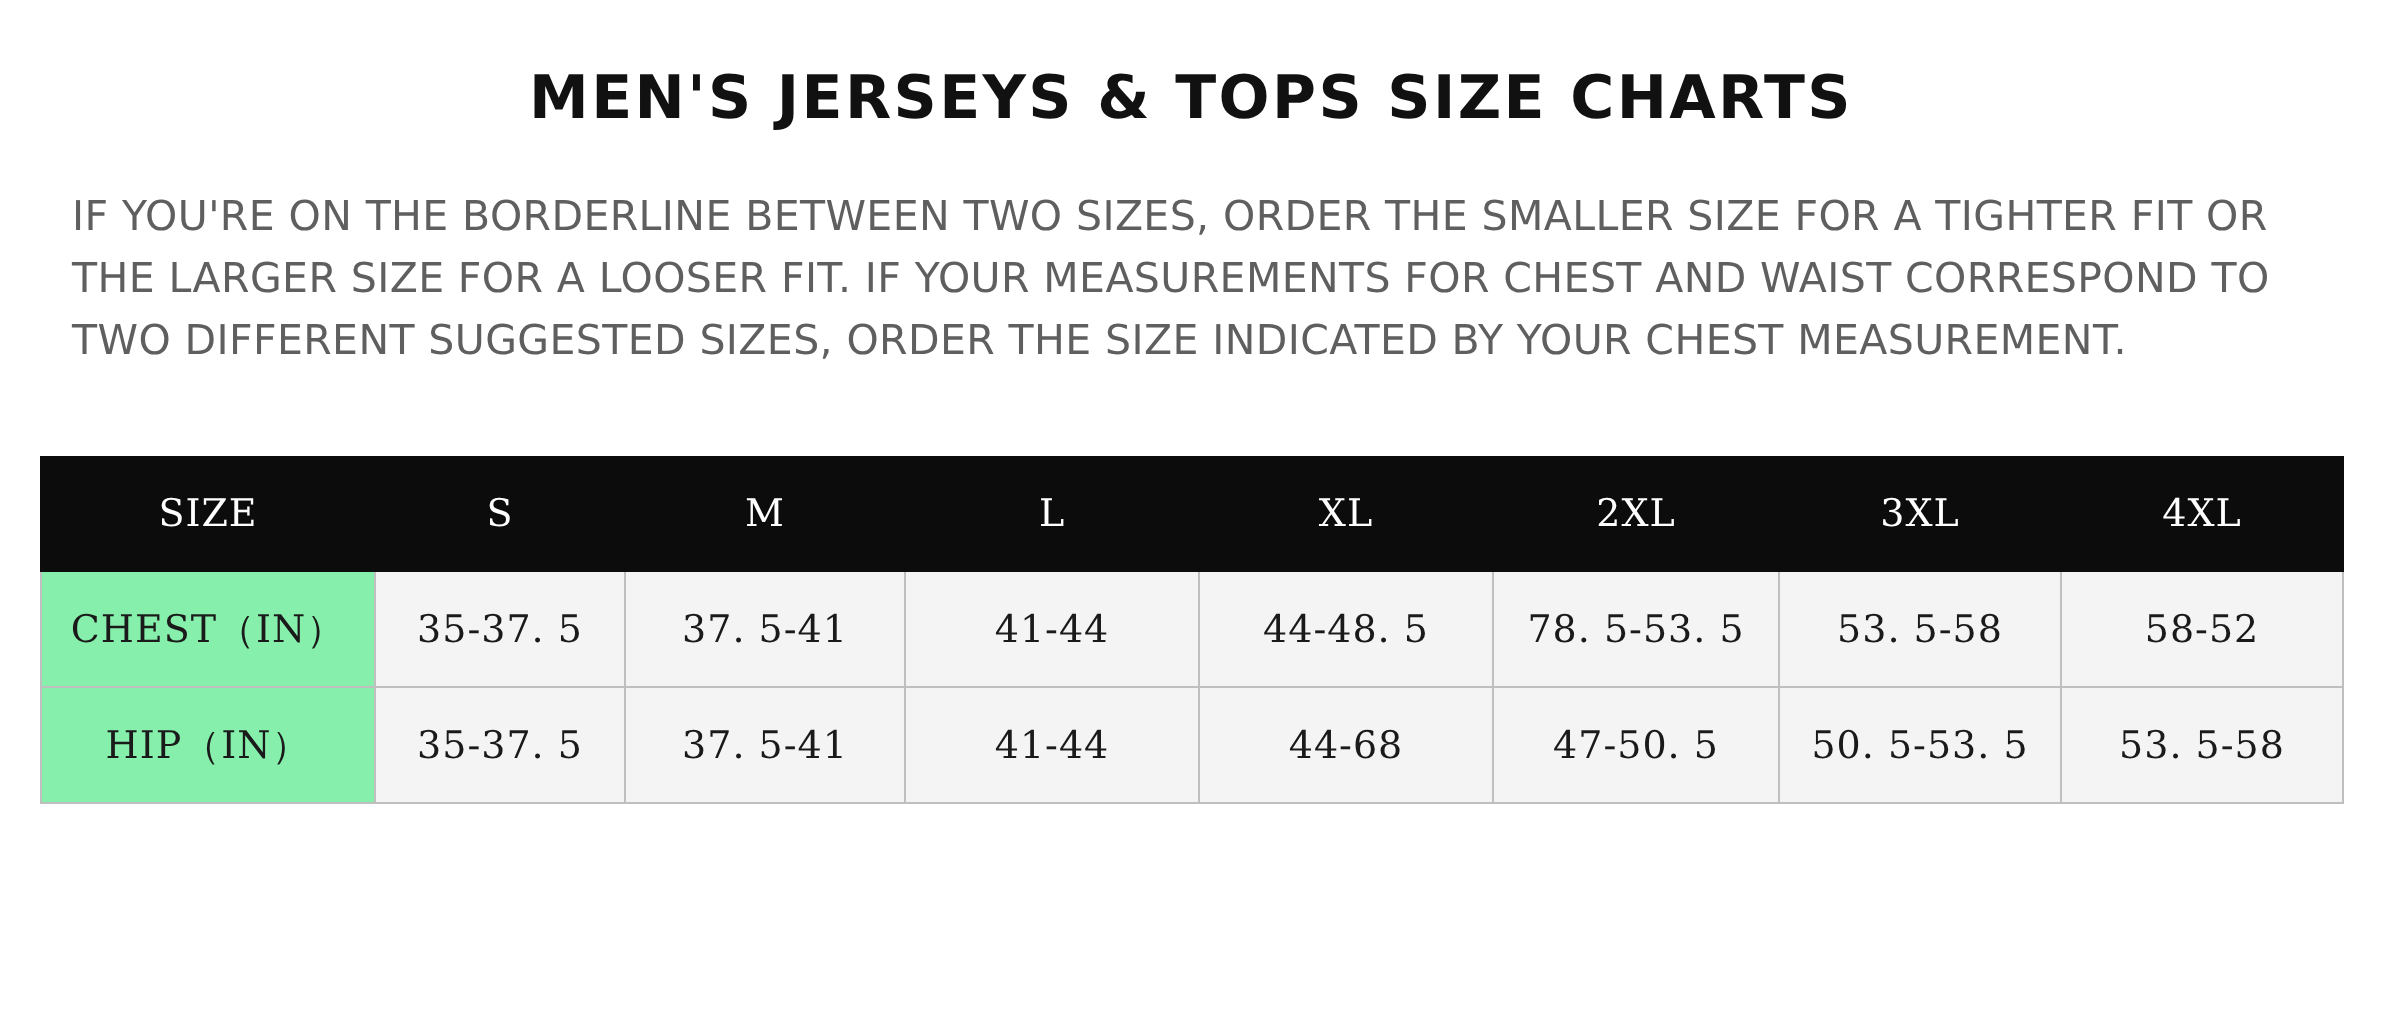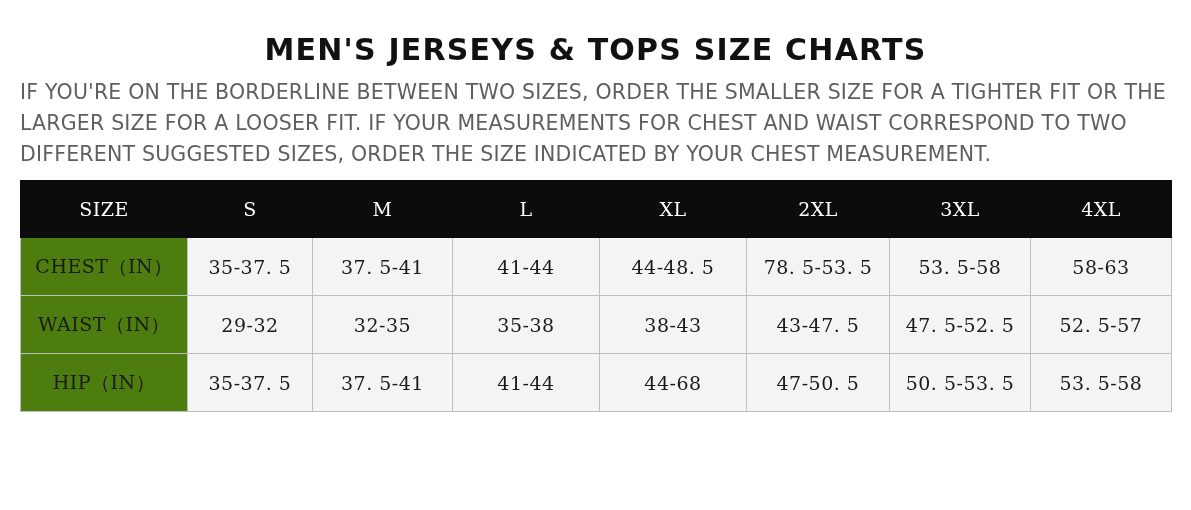--- a/index.html
+++ b/index.html
@@ -34,22 +34,22 @@
     padding-bottom: 6px;
     white-space: nowrap;
   }
   .intro {
     font-family: "DejaVu Sans", sans-serif;
     font-size: 20.5px;
     line-height: 1.52;
     color: #5f5f5f;
     letter-spacing: 0.2px;
     text-align: left;
-    margin: 0;
-    padding: 4px 0 10px 0;
+    margin: 16px;
+    padding: 4px 0 26px 0;
   }
   table.size-chart {
     border-collapse: collapse;
     width: 1151px;
     margin: 0;
     table-layout: fixed;
   }
   table.size-chart td, table.size-chart th {
     border: 1px solid #bfbfbf;
     text-align: center;
@@ -64,21 +64,21 @@
     margin-left: 44px;
   }
   table.size-chart thead th {
     background: #0c0c0c;
     color: #ffffff;
     border: 1px solid #0c0c0c;
     font-weight: normal;
     height: 56px;
   }
   table.size-chart tbody td:first-child {
-    background: #4d7c0f;
+    background: #86efac;
   }
   
   col.c0 { width: 167px; }
   col.c1 { width: 125px; }
   col.c2 { width: 140px; }
   col.c3 { width: 147px; }
   col.c4 { width: 147px; }
   col.c5 { width: 143px; }
   col.c6 { width: 141px; }
   col.c7 { width: 141px; }
@@ -117,31 +117,21 @@
     </thead>
     <tbody>
       <tr>
         <td>CHEST（IN）</td>
         <td>35-37. 5</td>
         <td>37. 5-41</td>
         <td>41-44</td>
         <td>44-48. 5</td>
         <td>78. 5-53. 5</td>
         <td>53. 5-58</td>
-        <td>58-63</td>
-      </tr>
-      <tr>
-        <td>WAIST（IN）</td>
-        <td>29-32</td>
-        <td>32-35</td>
-        <td>35-38</td>
-        <td>38-43</td>
-        <td>43-47. 5</td>
-        <td>47. 5-52. 5</td>
-        <td>52. 5-57</td>
+        <td>58-52</td>
       </tr>
       <tr>
         <td>HIP（IN）</td>
         <td>35-37. 5</td>
         <td>37. 5-41</td>
         <td>41-44</td>
         <td>44-68</td>
         <td>47-50. 5</td>
         <td>50. 5-53. 5</td>
         <td>53. 5-58</td>

